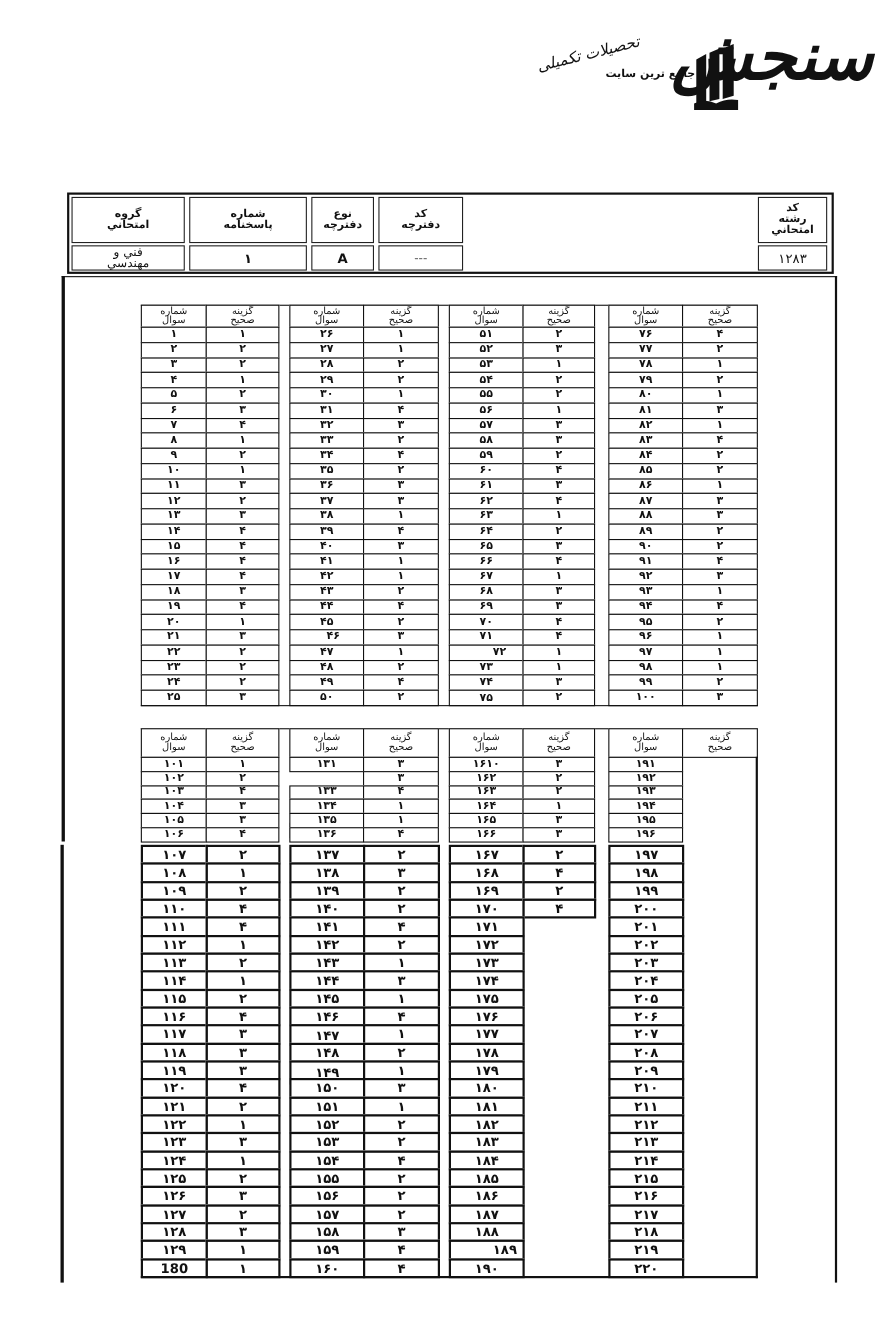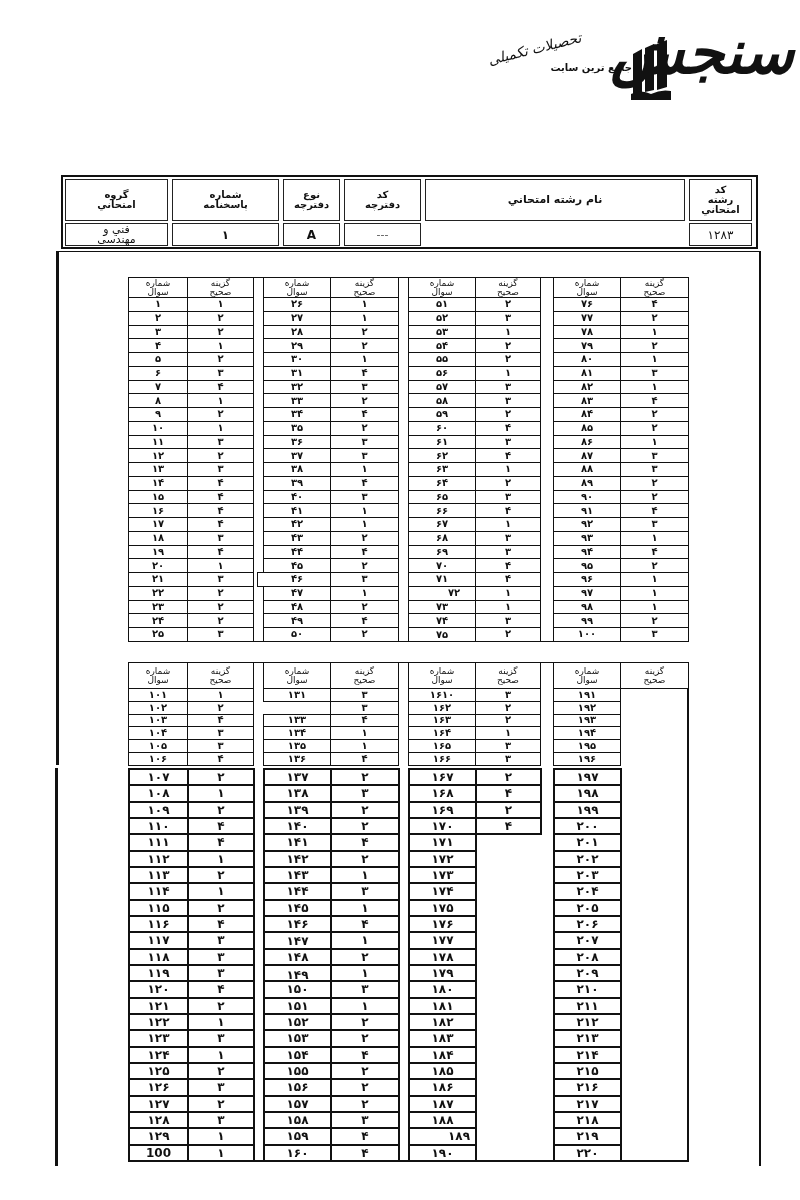--- a/index.html
+++ b/index.html
@@ -83,21 +83,20 @@
   <div class="info-cell info-value big" style="left:172px;top:223px;width:107px;height:23px;font-weight:bold;">۱</div>
 
   <div class="info-cell info-label" style="left:283px;top:179px;width:57px;height:42px;">نوع
 دفترچه</div>
   <div class="info-cell info-value big" style="left:283px;top:223px;width:57px;height:23px;font-weight:bold;">A</div>
 
   <div class="info-cell info-label" style="left:344px;top:179px;width:77px;height:42px;">کد
 دفترچه</div>
   <div class="info-cell info-value" style="left:344px;top:223px;width:77px;height:23px;color:#555;">---</div>
 
-  <div class="info-cell info-label wide" style="left:425px;top:179px;width:260px;height:42px;">نام رشته امتحاني</div>
 
   <div class="info-cell info-label" style="left:689px;top:179px;width:63px;height:42px;">کد
 رشته
 امتحاني</div>
   <div class="info-cell info-value big" style="left:689px;top:223px;width:63px;height:23px;">۱۲۸۳</div>
 
   <div class="frame-line" style="left:56px;top:251px;width:705px;height:1px;"></div>
   <div class="frame-line" style="left:56px;top:251px;width:3px;height:514px;"></div>
   <div class="frame-line" style="left:55px;top:768px;width:3px;height:398px;"></div>
   <div class="frame-line" style="left:759px;top:251px;width:2px;height:915px;"></div>
@@ -195,21 +194,21 @@
       <div class="cell t1" style="left: 263px; top: 503.25px; width: 68px; height: 14.75px; border-width: 1px;">۴۱</div>
       <div class="cell t1" style="left: 330px; top: 503.25px; width: 69px; height: 14.75px; border-width: 1px;">۱</div>
       <div class="cell t1" style="left: 263px; top: 517px; width: 68px; height: 14.75px; border-width: 1px;">۴۲</div>
       <div class="cell t1" style="left: 330px; top: 517px; width: 69px; height: 14.75px; border-width: 1px;">۱</div>
       <div class="cell t1" style="left: 263px; top: 530.75px; width: 68px; height: 14.75px; border-width: 1px;">۴۳</div>
       <div class="cell t1" style="left: 330px; top: 530.75px; width: 69px; height: 14.75px; border-width: 1px;">۲</div>
       <div class="cell t1" style="left: 263px; top: 544.5px; width: 68px; height: 14.75px; border-width: 1px;">۴۴</div>
       <div class="cell t1" style="left: 330px; top: 544.5px; width: 69px; height: 14.75px; border-width: 1px;">۴</div>
       <div class="cell t1" style="left: 263px; top: 558.25px; width: 68px; height: 14.75px; border-width: 1px;">۴۵</div>
       <div class="cell t1" style="left: 330px; top: 558.25px; width: 69px; height: 14.75px; border-width: 1px;">۲</div>
-      <div class="cell t1" style="left: 257px; top: 572px; width: 80px; height: 14.75px; border-width: 1px; text-align: right;">۴۶</div>
+      <div class="cell t1" style="left: 263px; top: 572px; width: 80px; height: 14.75px; border-width: 1px; text-align: right;">۴۶</div>
       <div class="cell t1" style="left: 330px; top: 572px; width: 69px; height: 14.75px; border-width: 1px;">۳</div>
       <div class="cell t1" style="left: 263px; top: 585.75px; width: 68px; height: 14.75px; border-width: 1px;">۴۷</div>
       <div class="cell t1" style="left: 330px; top: 585.75px; width: 69px; height: 14.75px; border-width: 1px;">۱</div>
       <div class="cell t1" style="left: 263px; top: 599.5px; width: 68px; height: 14.75px; border-width: 1px;">۴۸</div>
       <div class="cell t1" style="left: 330px; top: 599.5px; width: 69px; height: 14.75px; border-width: 1px;">۲</div>
       <div class="cell t1" style="left: 263px; top: 613.25px; width: 68px; height: 14.75px; border-width: 1px;">۴۹</div>
       <div class="cell t1" style="left: 330px; top: 613.25px; width: 69px; height: 14.75px; border-width: 1px;">۴</div>
       <div class="cell t1" style="left: 263px; top: 627px; width: 68px; height: 14.75px; border-width: 1px;">۵۰</div>
       <div class="cell t1" style="left: 330px; top: 627px; width: 69px; height: 14.75px; border-width: 1px;">۲</div>
       <div class="cell hdr" style="left: 408px; top: 277px; width: 68px; height: 21px; border-width: 1px;">شماره
@@ -377,21 +376,21 @@
       <div class="cell t2b" style="left: 128px; top: 1061.94px; width: 61px; height: 18.33px; border-width: 2px;">۱۲۵</div>
       <div class="cell t2b" style="left: 187px; top: 1061.94px; width: 68px; height: 18.33px; border-width: 2px;">۲</div>
       <div class="cell t2b" style="left: 128px; top: 1078.27px; width: 61px; height: 18.33px; border-width: 2px;">۱۲۶</div>
       <div class="cell t2b" style="left: 187px; top: 1078.27px; width: 68px; height: 18.33px; border-width: 2px;">۳</div>
       <div class="cell t2b" style="left: 128px; top: 1094.6px; width: 61px; height: 18.33px; border-width: 2px;">۱۲۷</div>
       <div class="cell t2b" style="left: 187px; top: 1094.6px; width: 68px; height: 18.33px; border-width: 2px;">۲</div>
       <div class="cell t2b" style="left: 128px; top: 1110.93px; width: 61px; height: 18.33px; border-width: 2px;">۱۲۸</div>
       <div class="cell t2b" style="left: 187px; top: 1110.93px; width: 68px; height: 18.33px; border-width: 2px;">۳</div>
       <div class="cell t2b" style="left: 128px; top: 1127.26px; width: 61px; height: 18.33px; border-width: 2px;">۱۲۹</div>
       <div class="cell t2b" style="left: 187px; top: 1127.26px; width: 68px; height: 18.33px; border-width: 2px;">۱</div>
-      <div class="cell t2b" style="left: 128px; top: 1143.59px; width: 61px; height: 18.33px; border-width: 2px;">100</div>
+      <div class="cell t2b" style="left: 128px; top: 1143.59px; width: 61px; height: 18.33px; border-width: 2px;">180</div>
       <div class="cell t2b" style="left: 187px; top: 1143.59px; width: 68px; height: 18.33px; border-width: 2px;">۱</div>
       <div class="cell hdr" style="left: 263px; top: 662px; width: 68px; height: 27px; border-width: 1px;">شماره
 سوال</div>
       <div class="cell hdr" style="left: 330px; top: 662px; width: 69px; height: 27px; border-width: 1px;">گزینه
 صحیح</div>
       <div class="cell t2a" style="left: 263px; top: 688px; width: 68px; height: 13.8px; border-width: 1px;">۱۳۱</div>
       <div class="cell t2a" style="left: 330px; top: 688px; width: 69px; height: 13.8px; border-width: 1px;">۳</div>
       <div class="cell t2a" style="left: 263px; top: 700.8px; width: 68px; height: 13.8px; border-width: 1px; margin-top: 47px;">۱۳۲</div>
       <div class="cell t2a" style="left: 330px; top: 700.8px; width: 69px; height: 13.8px; border-width: 1px;">۳</div>
       <div class="cell t2a" style="left: 263px; top: 713.6px; width: 68px; height: 13.8px; border-width: 1px;">۱۳۳</div>

